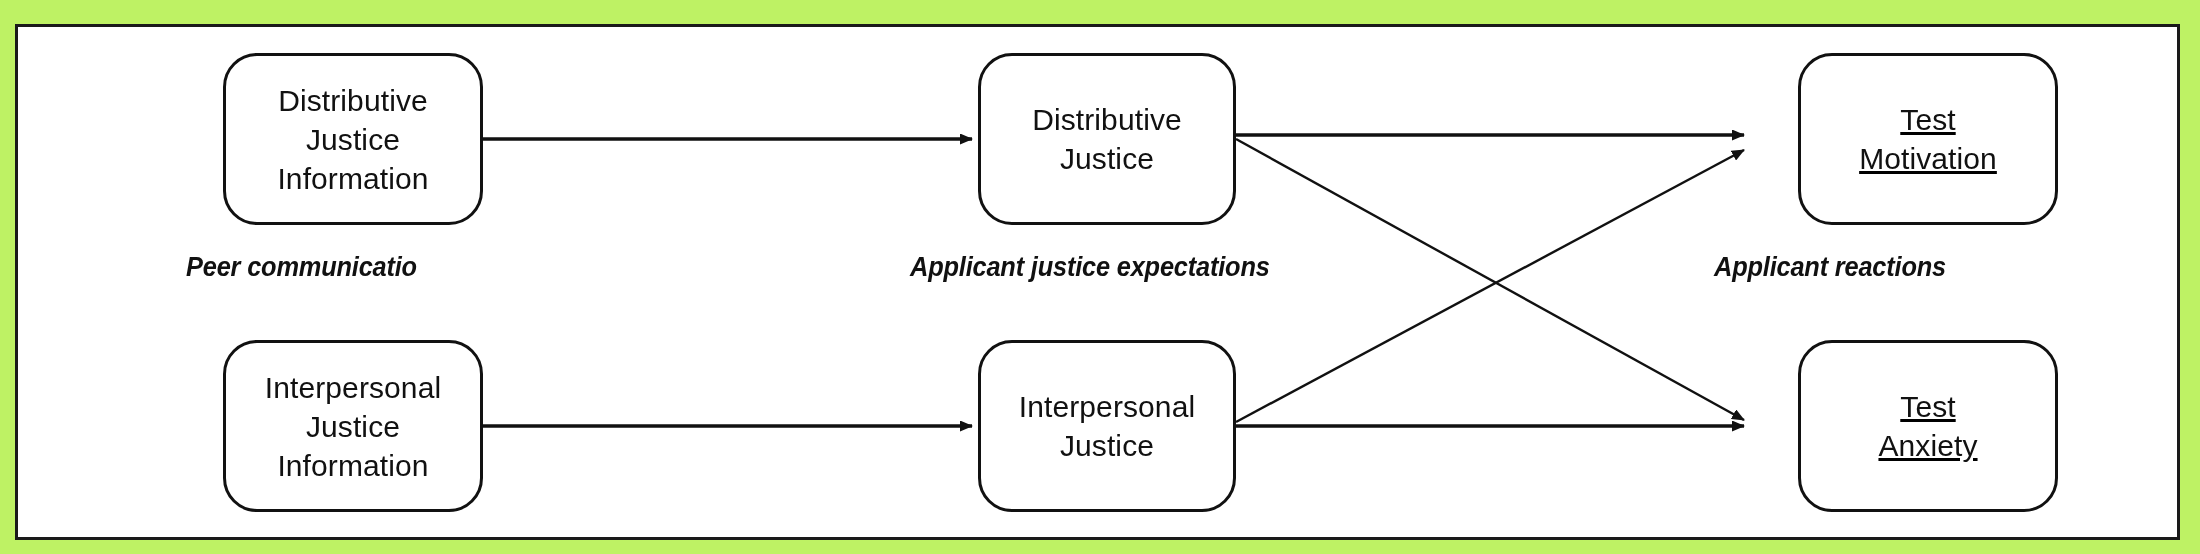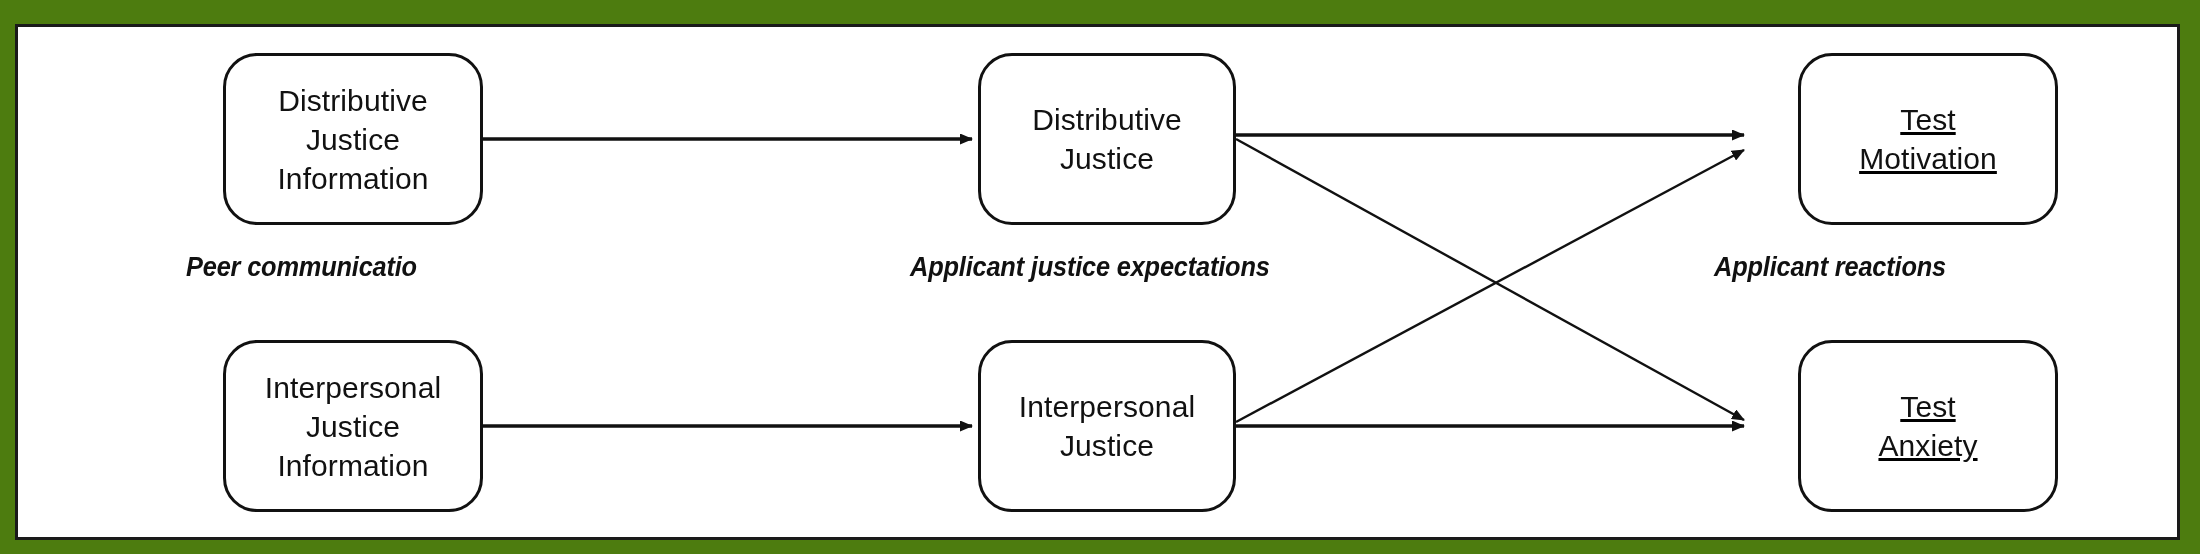--- a/index.html
+++ b/index.html
@@ -10,21 +10,21 @@
   }
   body {
     font-family: "Liberation Sans", "DejaVu Sans", sans-serif;
     -webkit-font-smoothing: antialiased;
   }
 
   #figure-root {
     position: relative;
     width: 2200px;
     height: 554px;
-    background: #4d7c0f;
+    background: #bef264;
     overflow: hidden;
   }
 
   
   .figure-frame {
     position: absolute;
     left: 15px;
     top: 24px;
     width: 2165px;
     height: 516px;

